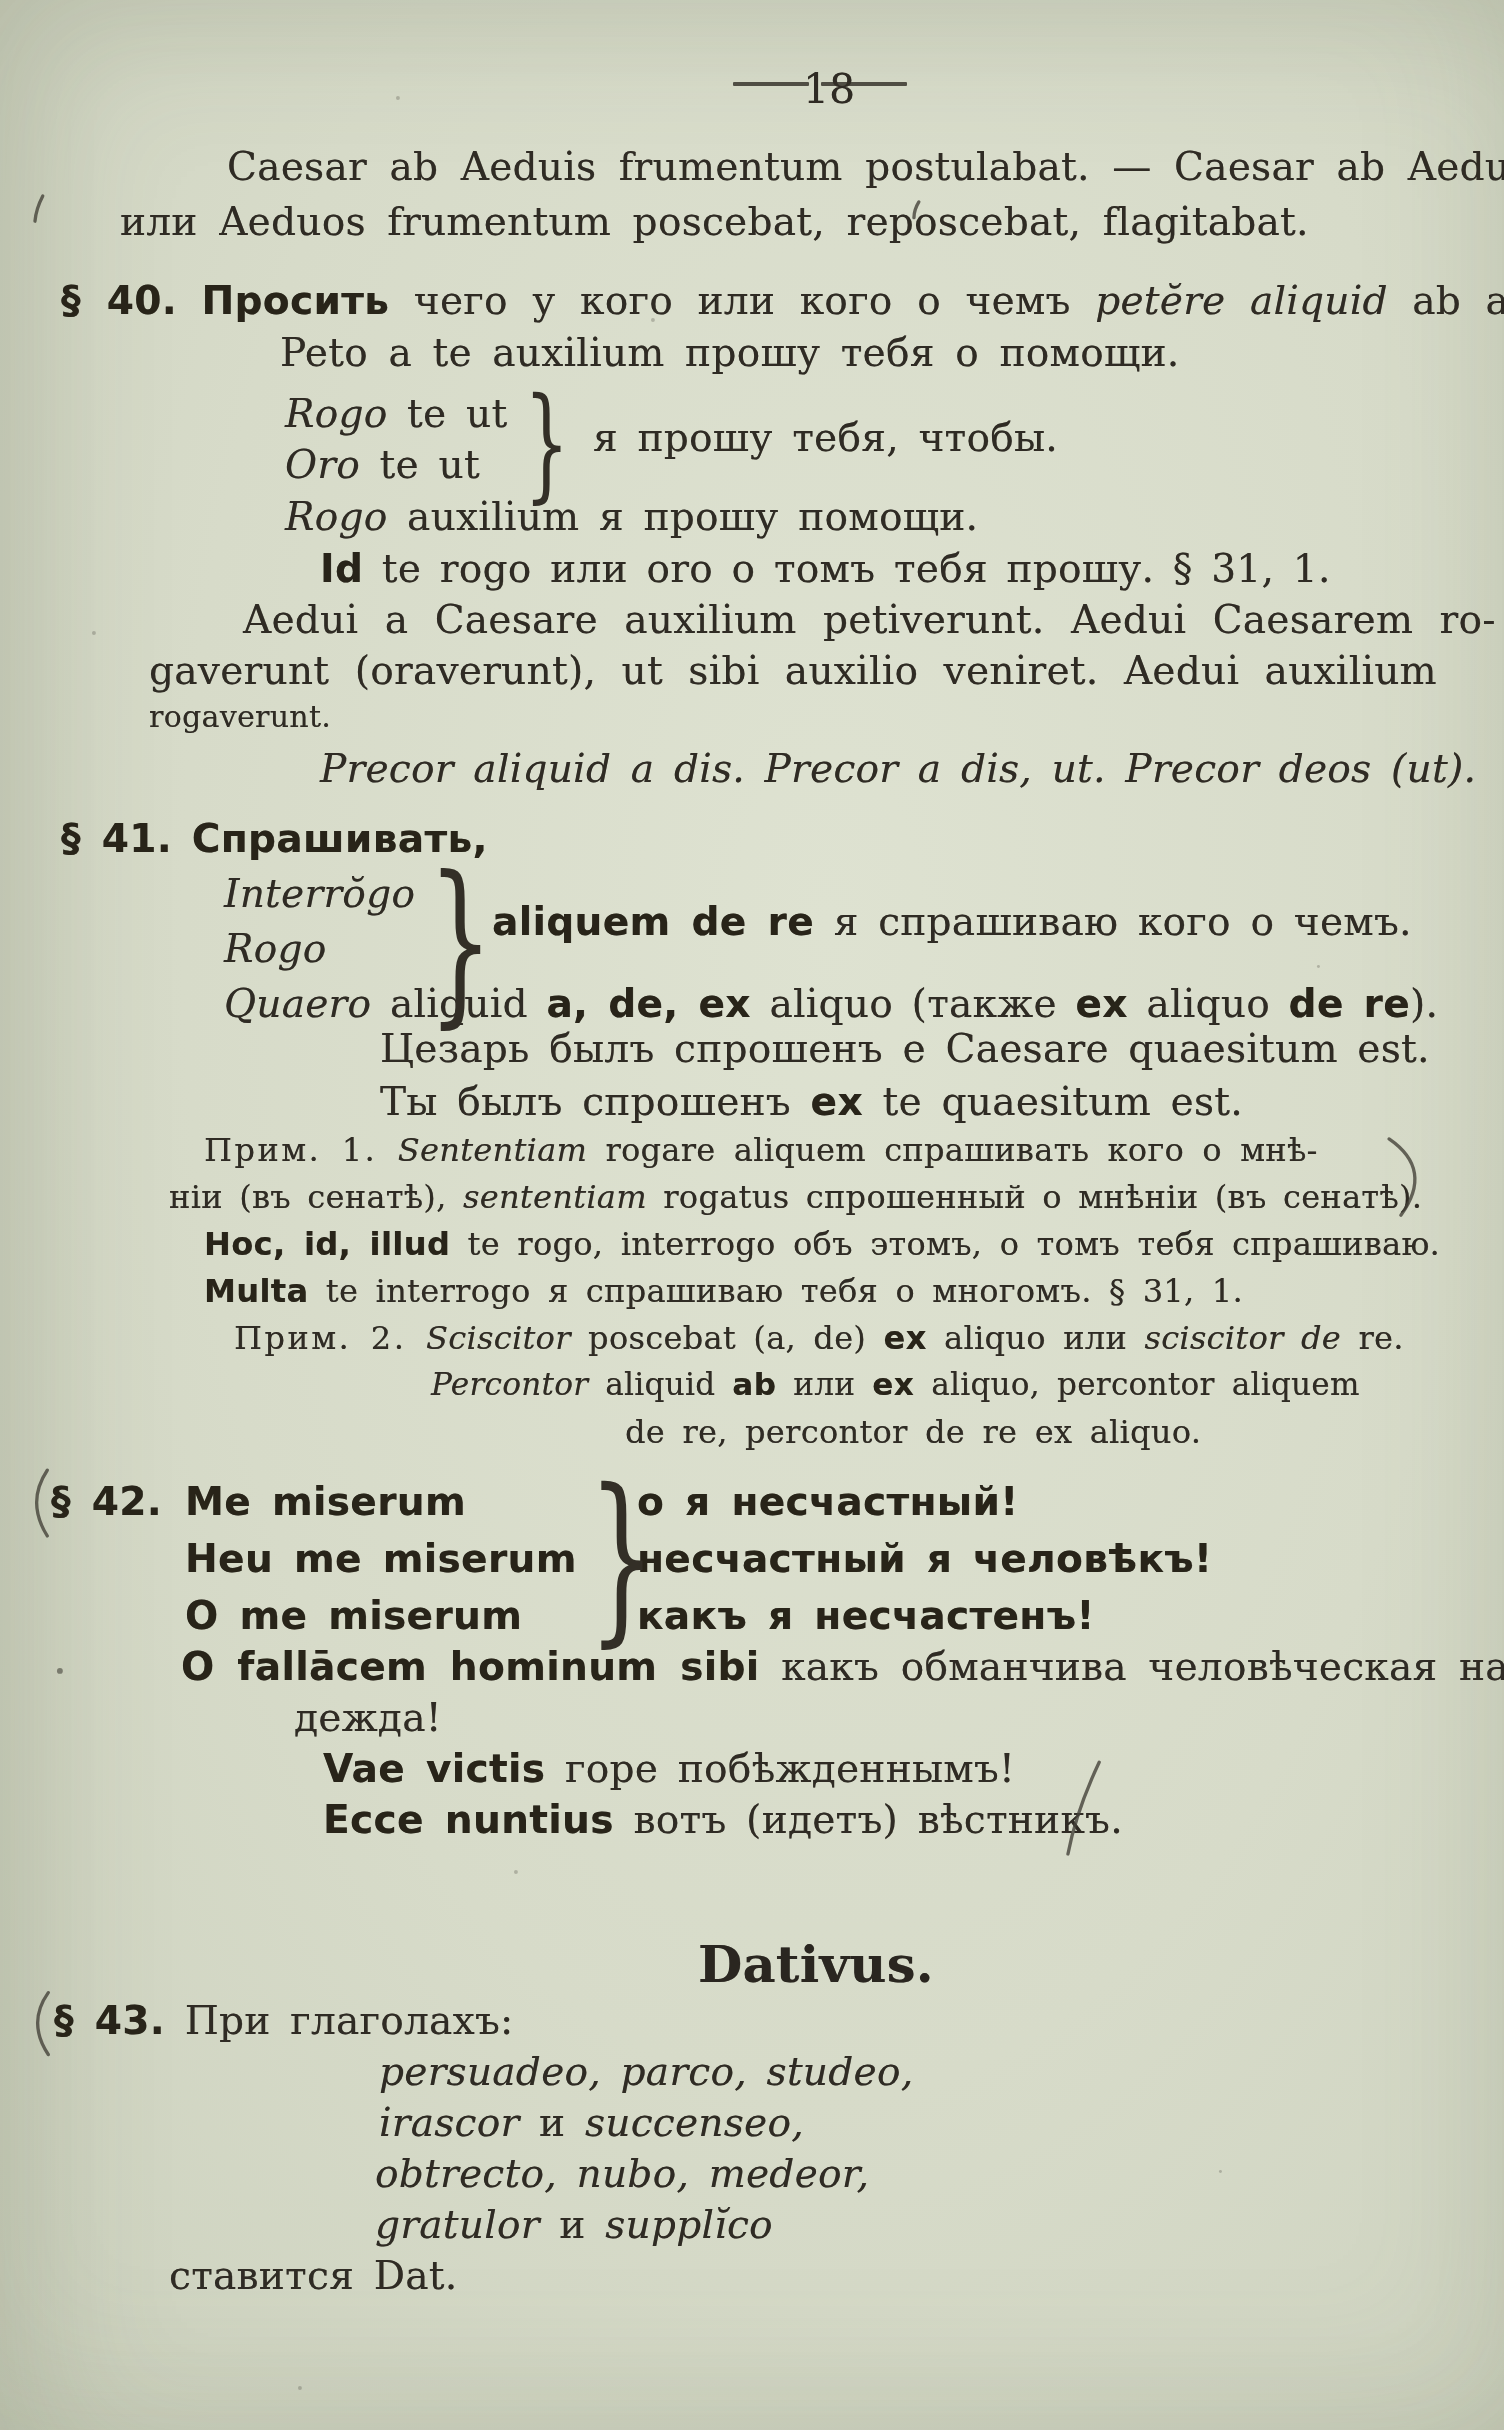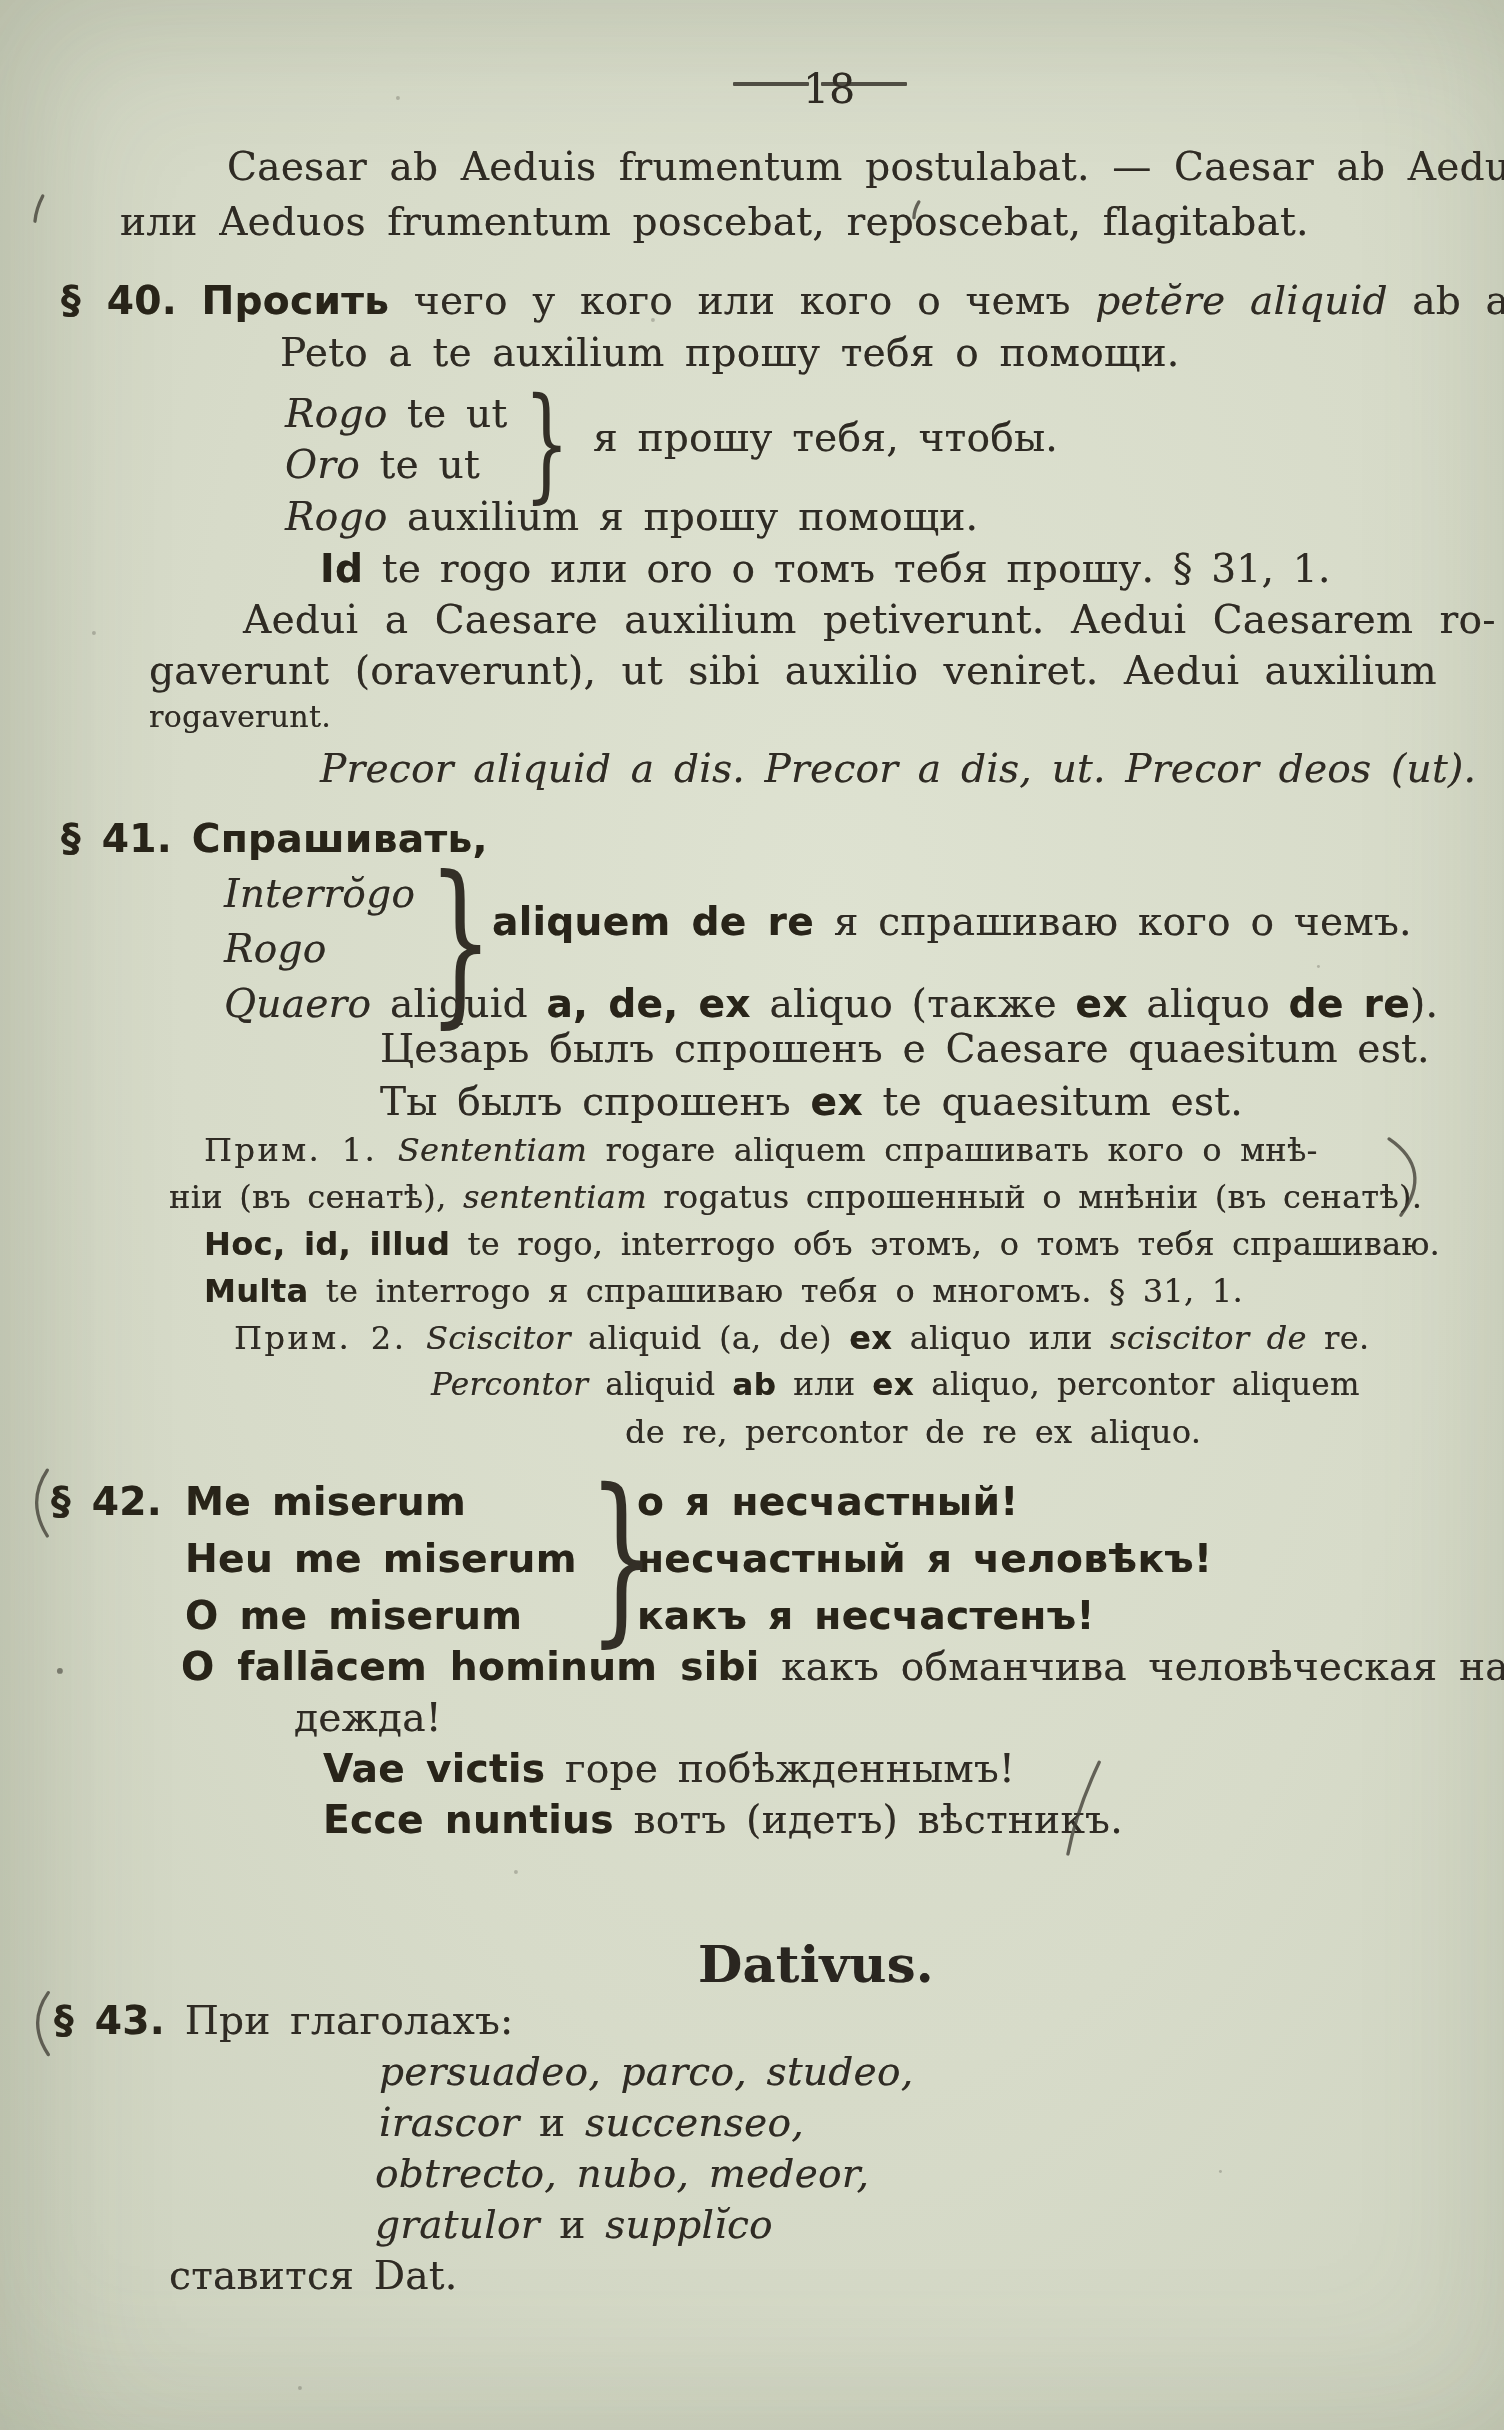--- a/index.html
+++ b/index.html
@@ -69,21 +69,21 @@
       <div class="line" style="left: 224px; top: 874px; font-size: 39px;"><span class="i">Interrŏgo</span></div>
       <div class="line" style="left: 224px; top: 929px; font-size: 39px;"><span class="i">Rogo</span></div>
       <div class="line" style="left: 492px; top: 902px; font-size: 39px;"><span class="b">aliquem de re</span><span class="r"> я спрашиваю кого о чемъ.</span></div>
       <div class="line" style="left: 224px; top: 984px; font-size: 39px; word-spacing: 5.9px;"><span class="i">Quaero</span><span class="r"> aliquid </span><span class="b">a, de, ex</span><span class="r"> aliquo (также </span><span class="b">ex</span><span class="r"> aliquo </span><span class="b">de re</span><span class="r">).</span></div>
       <div class="line" style="left: 380px; top: 1029px; font-size: 39px;"><span class="r">Цезарь былъ спрошенъ e Caesare quaesitum est.</span></div>
       <div class="line" style="left: 380px; top: 1082px; font-size: 39px;"><span class="r">Ты былъ спрошенъ </span><span class="b">ex</span><span class="r"> te quaesitum est.</span></div>
       <div class="line" style="left: 204px; top: 1134px; font-size: 32px; word-spacing: 7.8px;"><span class="sp">Прим. 1. </span><span class="i">Sententiam</span><span class="r"> rogare aliquem спрашивать кого о мнѣ-</span></div>
       <div class="line" style="left: 169px; top: 1181px; font-size: 32px; word-spacing: 5.9px;"><span class="r">ніи (въ сенатѣ), </span><span class="i">sententiam</span><span class="r"> rogatus спрошенный о мнѣніи (въ сенатѣ).</span></div>
       <div class="line" style="left: 204px; top: 1228px; font-size: 32px;"><span class="b">Hoc, id, illud</span><span class="r"> te rogo, interrogo объ этомъ, о томъ тебя спрашиваю.</span></div>
       <div class="line" style="left: 204px; top: 1275px; font-size: 32px;"><span class="b">Multa</span><span class="r"> te interrogo я спрашиваю тебя о многомъ. § 31, 1.</span></div>
-      <div class="line" style="left: 234px; top: 1322px; font-size: 32px;"><span class="sp">Прим. 2. </span><span class="i">Sciscitor</span><span class="r"> aliquid (a, de) </span><span class="b">ex</span><span class="r"> aliquo или </span><span class="i">sciscitor de</span><span class="r"> re.</span></div>
+      <div class="line" style="left: 234px; top: 1322px; font-size: 32px;"><span class="sp">Прим. 2. </span><span class="i">Sciscitor</span><span class="r"> poscebat (a, de) </span><span class="b">ex</span><span class="r"> aliquo или </span><span class="i">sciscitor de</span><span class="r"> re.</span></div>
       <div class="line" style="left: 431px; top: 1369px; font-size: 31px;"><span class="i">Percontor</span><span class="r"> aliquid </span><span class="b">ab</span><span class="r"> или </span><span class="b">ex</span><span class="r"> aliquo, percontor aliquem</span></div>
       <div class="line" style="left: 588px; top: 1416px; font-size: 32px; margin-left: 37px;"><span class="r">de re, percontor de re ex aliquo.</span></div>
       <div class="line" style="left: 51px; top: 1482px; font-size: 39px;"><span class="b">§ 42.</span></div>
       <div class="line" style="left: 185px; top: 1482px; font-size: 39px;"><span class="b">Me miserum</span></div>
       <div class="line" style="left: 637px; top: 1482px; font-size: 39px;"><span class="b">о я несчастный!</span></div>
       <div class="line" style="left: 185px; top: 1539px; font-size: 39px;"><span class="b">Heu me miserum</span></div>
       <div class="line" style="left: 637px; top: 1539px; font-size: 39px;"><span class="b">несчастный я человѣкъ!</span></div>
       <div class="line" style="left: 185px; top: 1596px; font-size: 39px;"><span class="b">O me miserum</span></div>
       <div class="line" style="left: 637px; top: 1596px; font-size: 39px;"><span class="b">какъ я несчастенъ!</span></div>
       <div class="line" style="left: 181px; top: 1647px; font-size: 39px; word-spacing: 8.8px;"><span class="b">O fallācem hominum sibi</span><span class="r"> какъ обманчива человѣческая на-</span></div>

